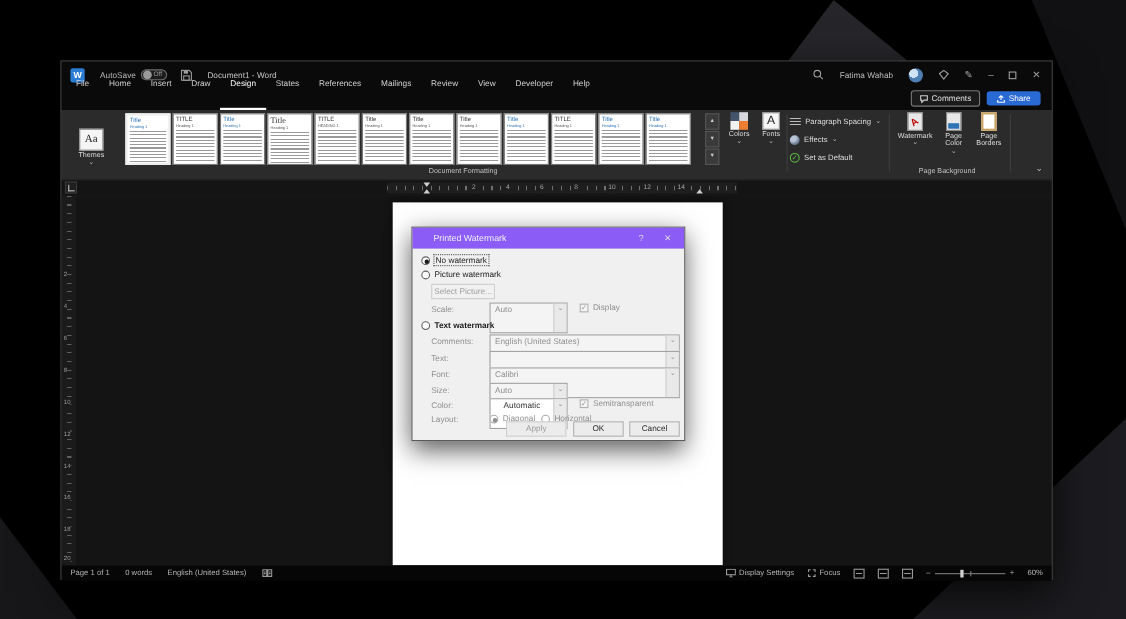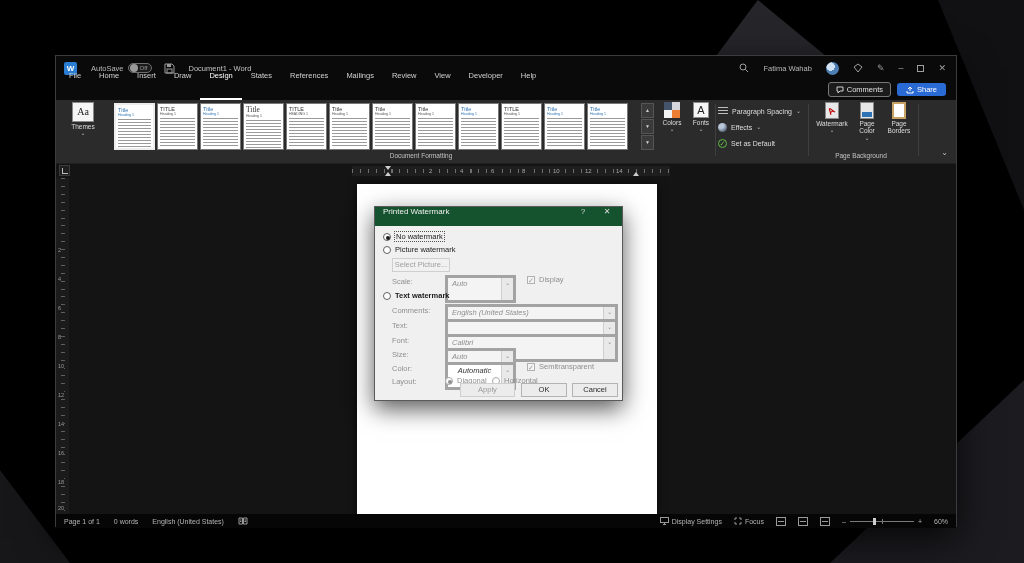--- a/index.html
+++ b/index.html
@@ -121,36 +121,36 @@
   .vticks { position:absolute; left:5px; top:0; width:4px; height:100%;
             background:repeating-linear-gradient(to bottom,#5f5f5f 0 1px,transparent 1px 7.9px); }
   .vn { position:absolute; left:2px; font-size:5.5px; color:#9a9a9a; background:#1b1b1b; padding:1px 0; }
   .page { position:absolute; left:301px; top:6px; width:300px; height:330px; background:#fff;
           box-shadow:0 0 8px rgba(0,0,0,.6); }
 
   
   .dialog { position:absolute; left:318px; top:150px; width:249px; height:195px; background:#f0f0f0;
             border:1px solid #5a5a5a; box-shadow:0 8px 22px rgba(0,0,0,.65); z-index:20;
             font-size:7.5px; color:#1a1a1a; }
-  .dlg-title { position:absolute; left:0; top:0; width:100%; height:19px; background:#14532d;
-               color:#f0f0f0; display:flex; font-size:8px; }
+  .dlg-title { position:absolute; left:0; top:0; width:100%; height:19px; background:#8b5cf6;
+               color:#f0f0f0; display:flex; align-items:center; font-size:8px;padding-left:11px; }
   .dlg-title .cap { margin-left:8px; }
   .dlg-title .hbtn { margin-left:auto; width:22px; text-align:center; color:#dcdcdc; }
   .dlg-title .xbtn { width:26px; text-align:center; color:#dcdcdc; margin-right:2px; }
   .radio { position:absolute; display:flex; align-items:center; gap:4px; }
   .rdot { width:8px; height:8px; border:1px solid #616161; border-radius:50%; background:#fff;
           position:relative; flex:none; }
   .rdot.on::after { content:""; position:absolute; left:2px; top:2px; width:4px; height:4px;
                     border-radius:50%; background:#1a1a1a; }
   .rdot.dis { border-color:#aaa; }
   .rdot.dis.on::after { background:#8f8f8f; }
   .focusbox { outline:1px dotted #555; padding:0 1px; }
   .dlg-label { position:absolute; color:#8f8f8f; }
-  .dd { position:absolute; height:28px; background:#f4f4f4; border:3px solid #a3a3a3; color:#8f8f8f;
-        line-height:12px; padding-left:4px; overflow:hidden;font-style:italic; }
+  .dd { position:absolute; height:28px; background:#f4f4f4; border:1px solid #a3a3a3; color:#8f8f8f;
+        line-height:12px; padding-left:4px; overflow:hidden; }
   .dd .arrow { position:absolute; right:0; top:0; width:12px; height:100%; background:#e9e9e9;
                border-left:1px solid #cfcfcf; color:#8a8a8a; text-align:center; font-size:6px;
                line-height:11px; }
   .dd.white { background:#fff; color:#333; text-align:center; padding-left:0; padding-right:12px; }
   .cb { position:absolute; display:flex; align-items:center; gap:4px; color:#8f8f8f; }
   .cbbox { width:8px; height:8px; border:1px solid #b0b0b0; background:#f4f4f4; color:#9a9a9a;
            font-size:7px; line-height:7px; text-align:center; flex:none; }
   .dlg-btn { position:absolute; height:14px; background:#ececec; border:1px solid #b3b3b3;
              font-size:7.5px; text-align:center; line-height:12px; color:#2a2a2a; }
   .dlg-btn.dis { color:#9a9a9a; border-color:#cfcfcf; }
@@ -246,21 +246,21 @@
           <svg width="8" height="8" viewBox="0 0 8 8">
               <path d="M4 5V1M4 1L2 3M4 1l2 2M1 5v2h6V5" fill="none" stroke="#fff"></path>
             </svg>
           <span>Share</span>
         </span>
       </div>
     </div>
 
     <div class="ribbon">
 
-      <div class="rbtn-lg" style="left:8px; width:38px;">
+      <div class="rbtn-lg" style="left:8px; width:38px;margin-top:15px;">
         <div class="themesicon">Aa</div>
         <span class="cap">Themes</span>
         <span class="caret">⌄</span>
       </div>
 
       <div class="gallery">
         <div class="thumb sel">
           <span class="tt blue">Title</span>
           <span class="th">Heading 1</span>
           <div class="tl"></div>

